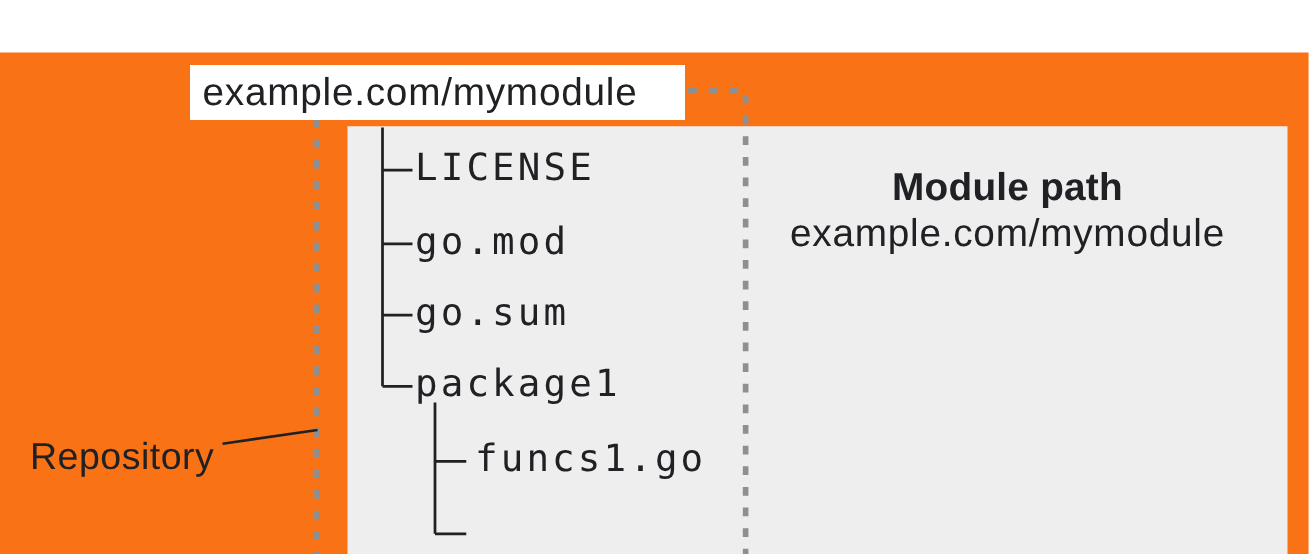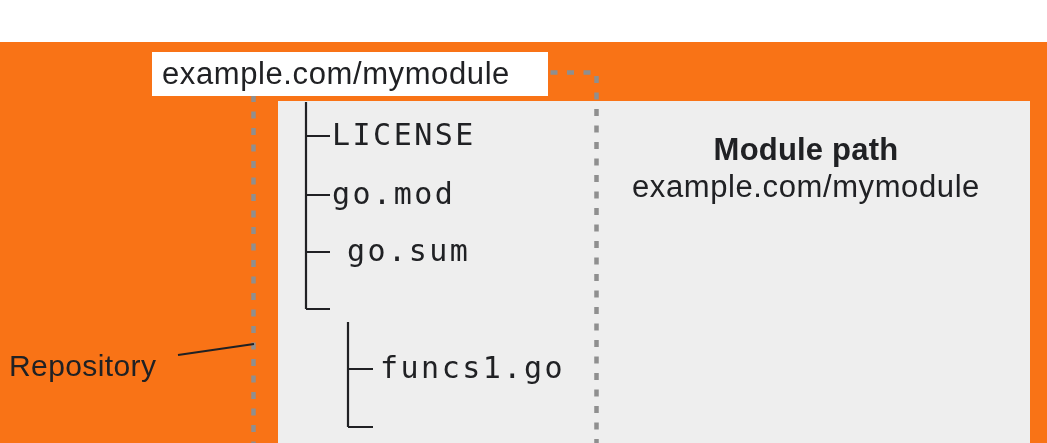--- a/index.html
+++ b/index.html
@@ -55,21 +55,21 @@
     z-index: 3;
     font-family: "DejaVu Sans Mono", "Liberation Mono", monospace;
     font-size: 30px;
     line-height: 32px;
     letter-spacing: 2.5px;
     color: #202124;
     white-space: nowrap;
   }
   .ti-0 { left: 332px; top: 77px; }
   .ti-1 { left: 332px; top: 136px; }
-  .ti-2 { left: 347px; top: 193px; }
+  .ti-2 { left: 332px; top: 193px; }
   .ti-3 { left: 332px; top: 250px; }
   .ti-4 { left: 380px; top: 310px; text-align: right; }
   .ti-5 { left: 380px; top: 368px; }
   .module-panel-text {
     position: absolute;
     left: 632px;
     top: 90px;
     z-index: 3;
     color: #202124;
     white-space: nowrap;
@@ -81,21 +81,21 @@
     letter-spacing: 0.2px;
     text-align: center;
   }
   .module-path {
     font-size: 31px;
     line-height: 38px;
     letter-spacing: 0.6px;
   }
   .repo-label {
     position: absolute;
-    left: 9px;
+    left: 24px;
     top: 306px;
     z-index: 3;
     font-size: 30px;
     line-height: 36px;
     letter-spacing: 0.4px;
     color: #202124;
     white-space: nowrap;
   }
 </style>
 </head>
@@ -114,20 +114,21 @@
     <path d="M348 280 V385 M348 327 H373 M348 385 H373" fill="none" stroke="#202124" stroke-width="2.2"></path>
 
     <path d="M178 313 L254 302" fill="none" stroke="#202124" stroke-width="2.2"></path>
   </svg>
 
   <div class="repo-title">example.com/mymodule</div>
 
   <div class="tree-item ti-0">LICENSE</div>
   <div class="tree-item ti-1">go.mod</div>
   <div class="tree-item ti-2">go.sum</div>
+  <div class="tree-item ti-3">package1</div>
   <div class="tree-item ti-4">funcs1.go</div>
 
   <div class="module-panel-text">
     <div class="module-heading">Module path</div>
     <div class="module-path">example.com/mymodule</div>
   </div>
 
   <div class="repo-label">Repository</div>
 
 </div>

